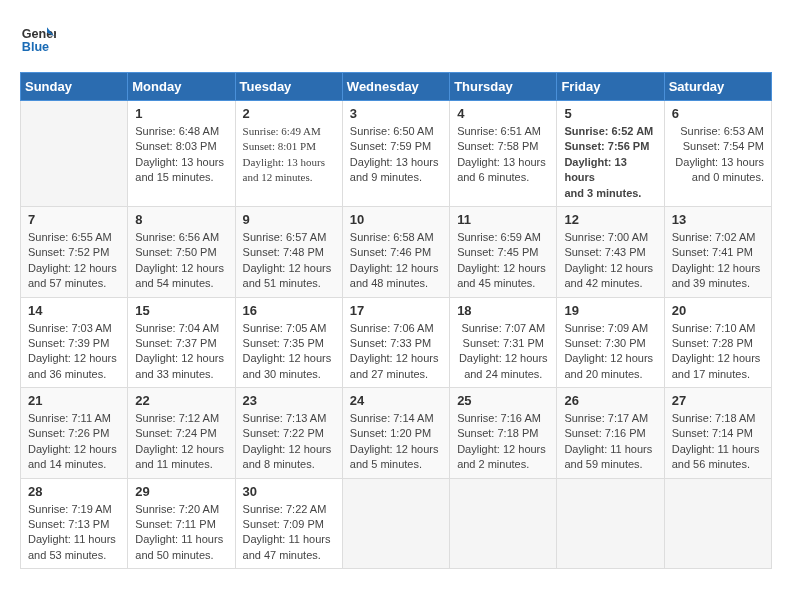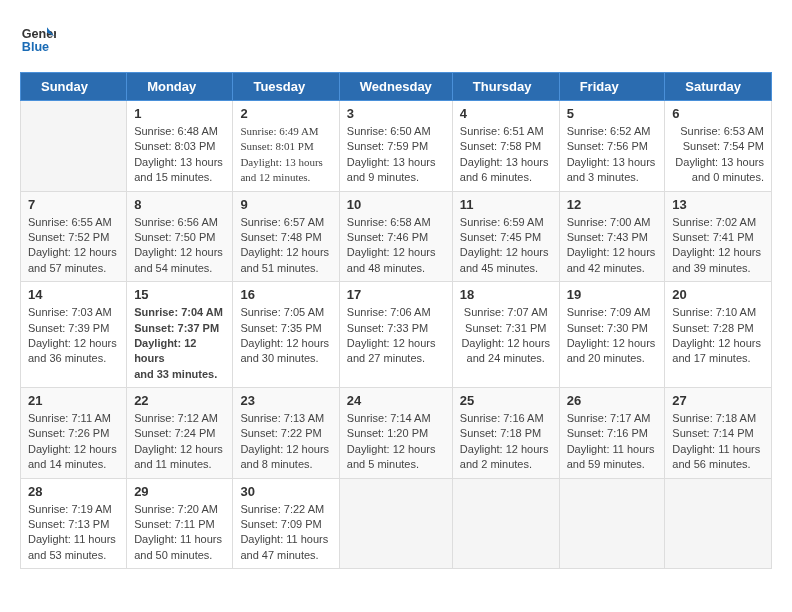--- a/index.html
+++ b/index.html
@@ -40,21 +40,21 @@
     .calendar {
       width: 100%;
       border-collapse: collapse;
       border: 1px solid #ccc;
     }
     .calendar th {
       background: #2b6cb0;
       color: #fff;
       font-size: 13px;
       font-weight: bold;
-      padding: 6px 20px;
+      padding: 6px 4px;
       text-align: left;
       border: 1px solid #4a90d9;
     }
     .calendar td {
       width: calc(100% / 7);
       vertical-align: top;
       padding: 5px 7px;
       border: 1px solid #ddd;
       font-size: 11px;
       color: #333;
@@ -140,21 +140,21 @@
         </td>
         <td>
           <span class="day-number">4</span>
           <div class="day-info" style="white-space: pre-line;">Sunrise: 6:51 AM
 Sunset: 7:58 PM
 Daylight: 13 hours
 and 6 minutes.</div>
         </td>
         <td>
           <span class="day-number">5</span>
-          <div class="day-info" style="white-space: pre-line;">Sunrise: 6:52 AM
+          <div class="day-info" style="white-space: pre-line; font-weight: bold;">Sunrise: 6:52 AM
 Sunset: 7:56 PM
 Daylight: 13 hours
 and 3 minutes.</div>
         </td>
         <td>
           <span class="day-number">6</span>
           <div class="day-info" style="white-space: pre-line; text-align: right;">Sunrise: 6:53 AM
 Sunset: 7:54 PM
 Daylight: 13 hours
 and 0 minutes.</div>
@@ -214,21 +214,21 @@
       <tr>
         <td>
           <span class="day-number">14</span>
           <div class="day-info" style="white-space: pre-line;">Sunrise: 7:03 AM
 Sunset: 7:39 PM
 Daylight: 12 hours
 and 36 minutes.</div>
         </td>
         <td>
           <span class="day-number">15</span>
-          <div class="day-info" style="white-space: pre-line; font-weight: bold;">Sunrise: 7:04 AM
+          <div class="day-info" style="white-space: pre-line;">Sunrise: 7:04 AM
 Sunset: 7:37 PM
 Daylight: 12 hours
 and 33 minutes.</div>
         </td>
         <td>
           <span class="day-number">16</span>
           <div class="day-info" style="white-space: pre-line;">Sunrise: 7:05 AM
 Sunset: 7:35 PM
 Daylight: 12 hours
 and 30 minutes.</div>

